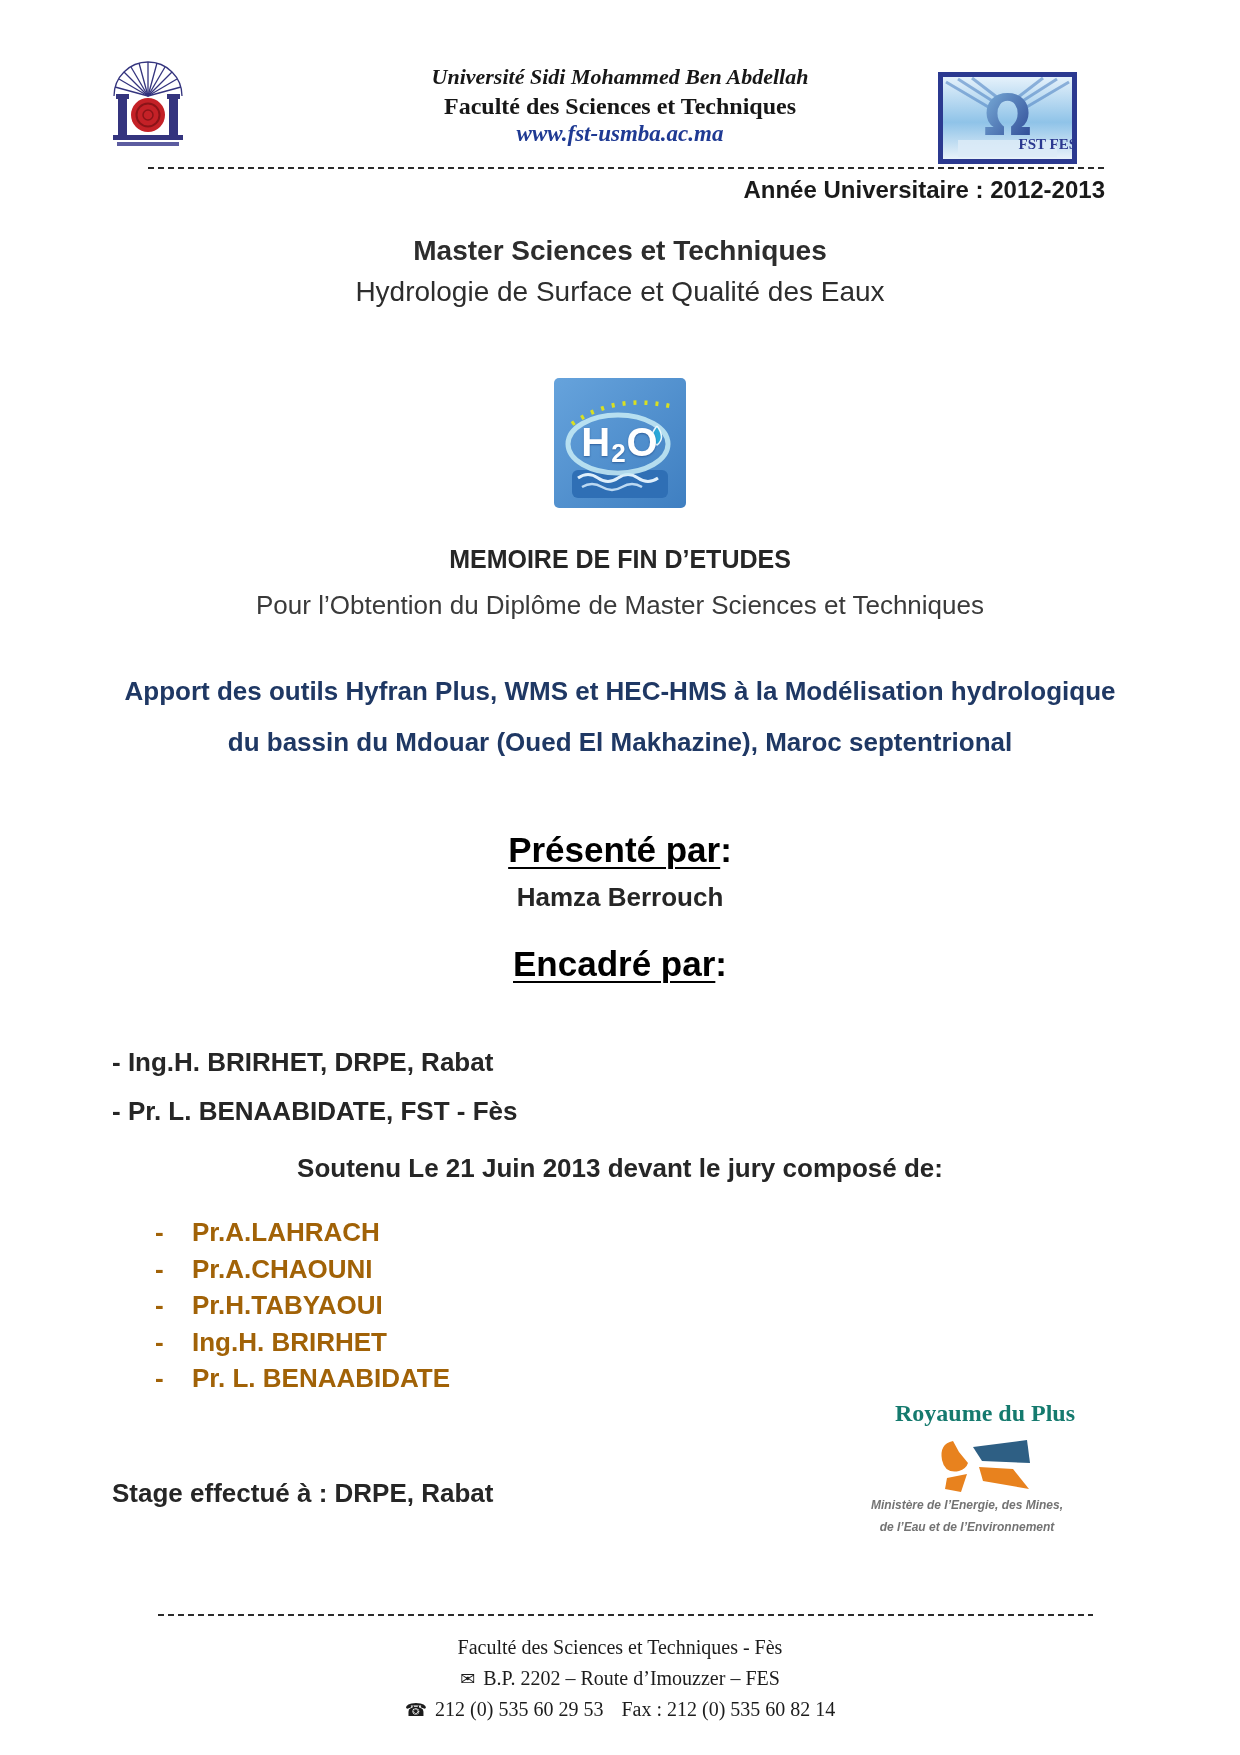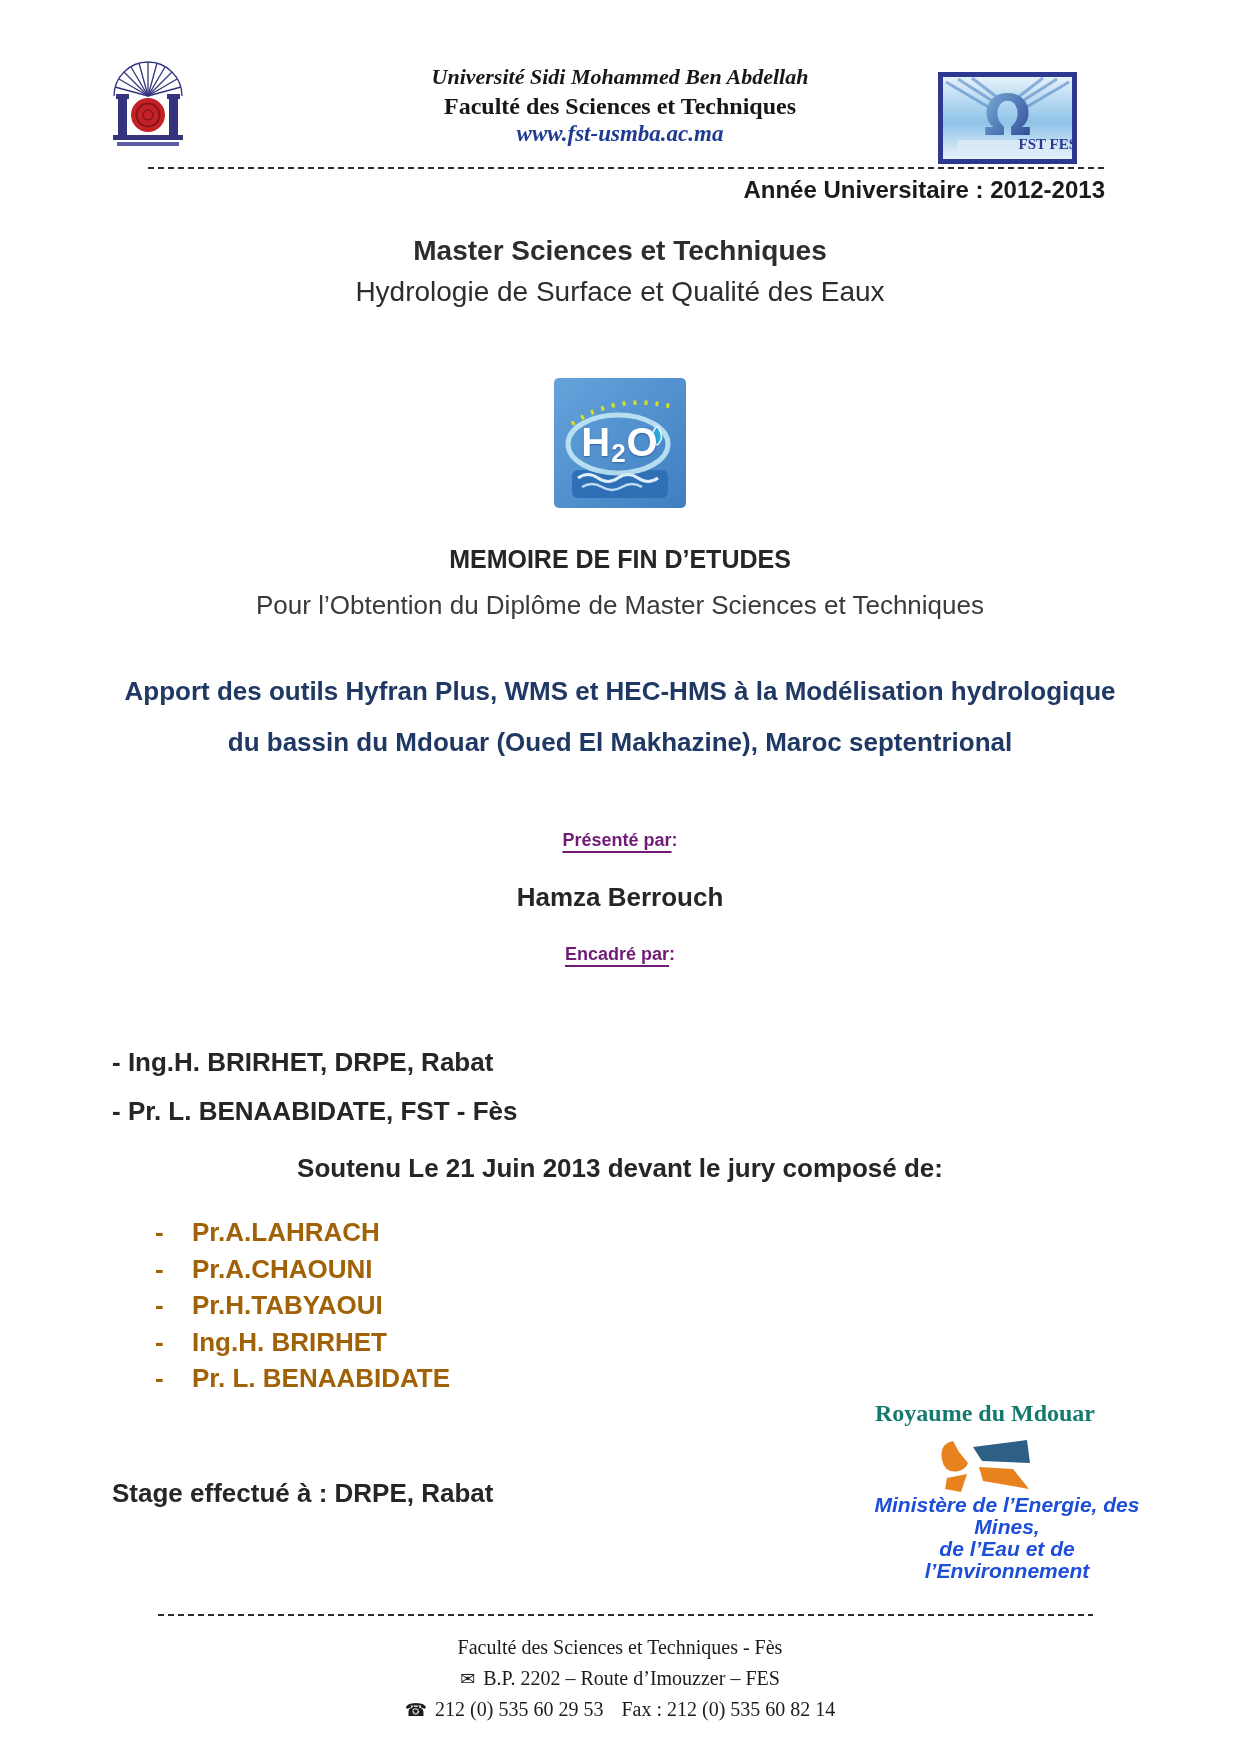--- a/index.html
+++ b/index.html
@@ -33,42 +33,42 @@
   .h2o-text .big { font-size:40px; }
   .h2o-text .sub { font-size:26px; vertical-align:-6px; }
 
   .memoire { top:545px; font-size:25px; font-weight:bold; color:#262626; }
   .pour    { top:590px; font-size:26px; color:#3a3a3a; }
 
   .ttl { font-size:26px; font-weight:bold; color:#1f3864; }
   .ttl1 { top:676px; }
   .ttl2 { top:727px; }
 
-  .plabel { font-size:18px; font-weight:bold; color:#701a75; }
+  .plabel { font-size:35px; font-weight:bold; color:#000000; }
   .presente { top:830px; }
   .author   { top:882px; font-size:26px; font-weight:bold; color:#262626; }
   .encadre  { top:944px; }
   .u { text-decoration:underline; text-decoration-thickness:2px; text-underline-offset:5px; }
 
   .advisors { left:112px; top:1038px; font-size:26px; font-weight:bold; color:#262626; }
   .advisors div { line-height:49px; }
 
   .soutenu { top:1153px; font-size:26px; font-weight:bold; color:#262626; }
 
   .jury { left:155px; top:1214px; font-size:26px; font-weight:bold; color:#a16207; }
   .jury .jitem { line-height:36.6px; }
   .jury .jdash { display:inline-block; width:37px; }
 
   .kingdom { left:845px; top:1400px; width:280px; text-align:center;
              font-family:"Liberation Serif", serif; font-weight:bold;
              font-size:24px; color:#157a6e; }
   .min-emblem { left:937px; top:1438px; width:96px; height:57px; }
-  .ministry { left:860px; top:1494px; width:294px; text-align:center;
-              font-size:21px; font-weight:bold; font-style:italic;
-              color:#1d4ed8; line-height:22px; }
+  .ministry { left:820px; top:1494px; width:294px; text-align:center;
+              font-size:12px; font-weight:bold; font-style:italic;
+              color:#737373; line-height:22px; }
 
   .stage { left:112px; top:1478px; font-size:26px; font-weight:bold; color:#262626; }
 
   .footer { top:1632px; font-family:"Liberation Serif", serif; font-size:20px;
             color:#1c1c1c; line-height:31px; }
   .footer .ico { font-family:"DejaVu Sans", sans-serif; font-size:18px; margin-right:8px; }
   .footer .gap { display:inline-block; width:18px; }
 
   .logo-box { display:block; }
 </style>
@@ -199,21 +199,21 @@
       <span class="jdash">-</span><span>Pr.H.TABYAOUI</span>
     </div>
     <div class="jitem">
       <span class="jdash">-</span><span>Ing.H. BRIRHET</span>
     </div>
     <div class="jitem">
       <span class="jdash">-</span><span>Pr. L. BENAABIDATE</span>
     </div>
   </div>
 
-  <div class="abs kingdom">Royaume du Mdouar</div>
+  <div class="abs kingdom">Royaume du Plus</div>
   <div class="abs min-emblem">
     <svg width="96" height="57" viewBox="0 0 96 57">
       <path d="M16 3 q-14 3 -11 19 q3 14 17 11 q7 -2 9 -8 L22 14 z" fill="#e8821e"></path>
       <polygon points="36,9 90,2 93,25 45,23" fill="#2e5f84"></polygon>
       <polygon points="42,29 76,31 92,51 46,43" fill="#e8821e"></polygon>
       <polygon points="10,40 30,36 24,54 8,51" fill="#e8821e"></polygon>
     </svg>
   </div>
   <div class="abs ministry">
     <div>Ministère de l’Energie, des Mines,</div>

